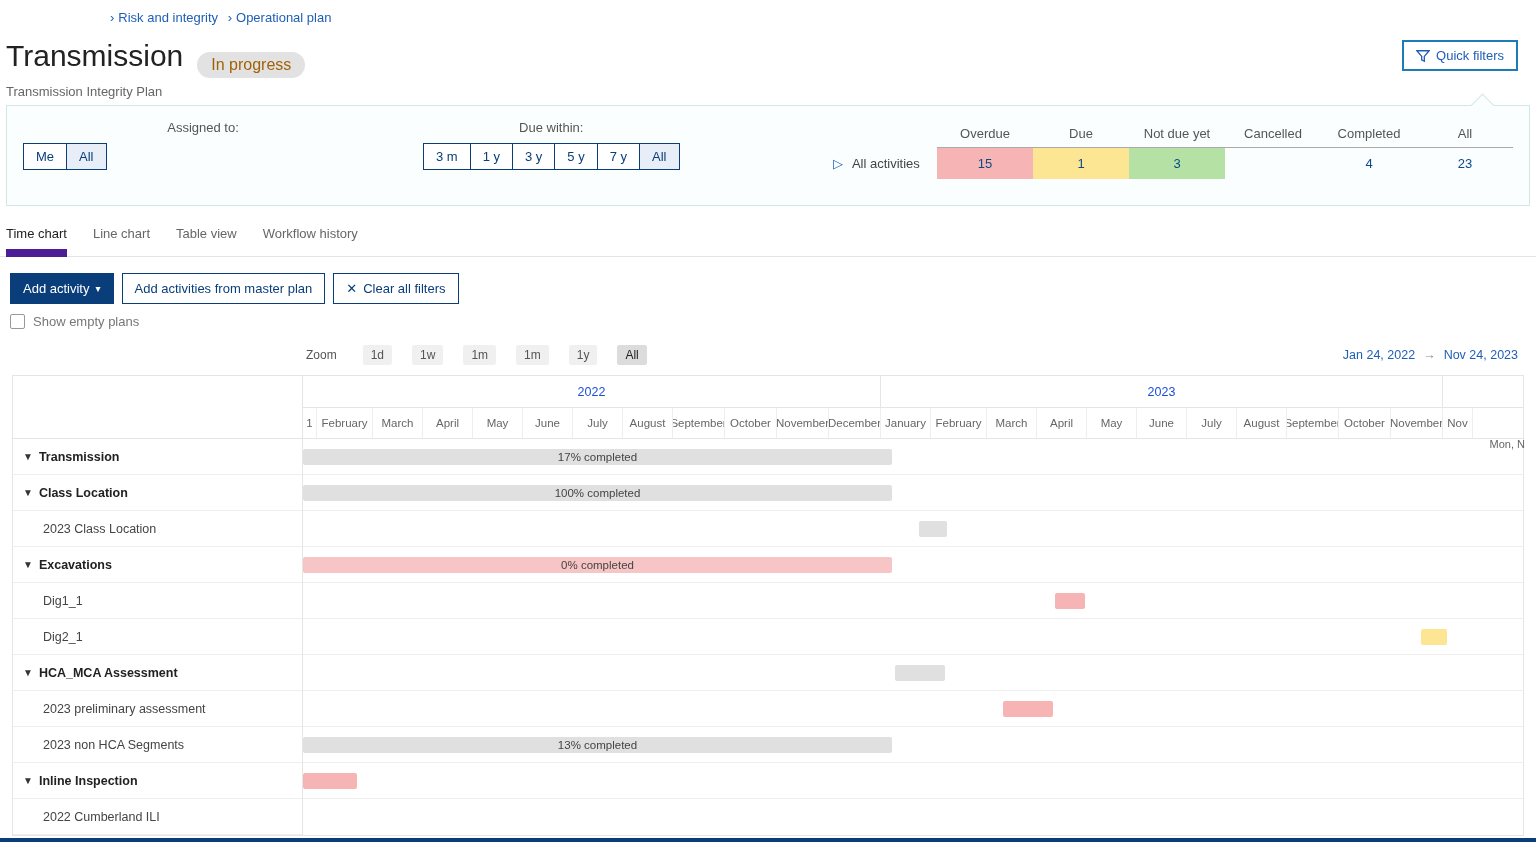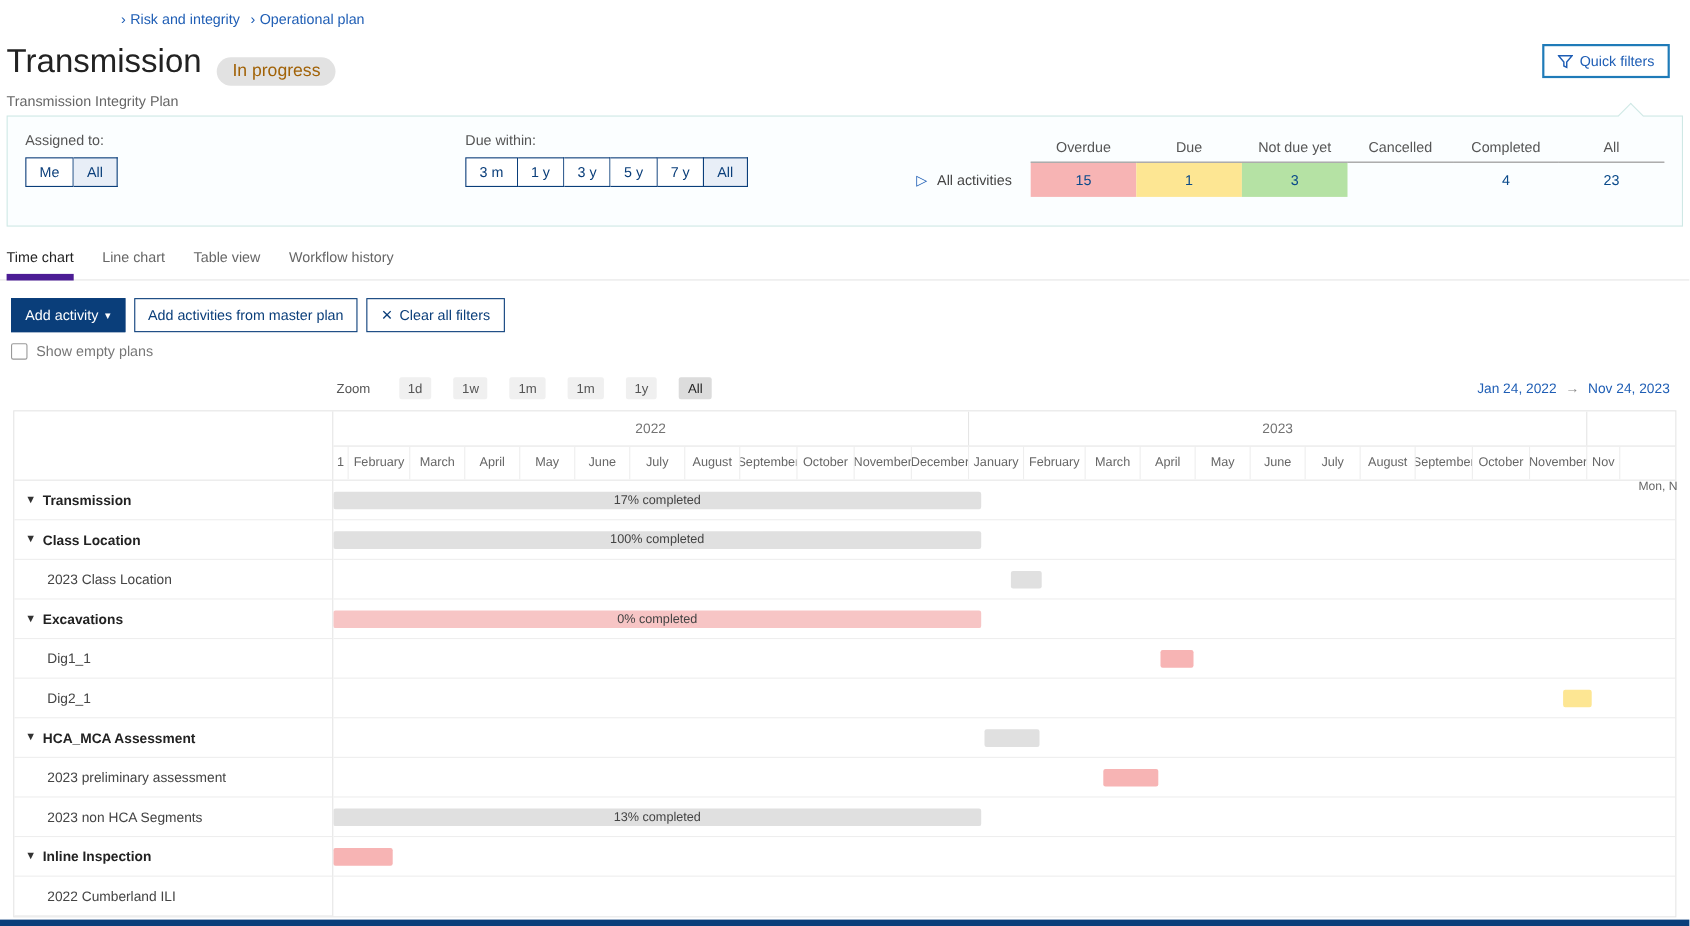--- a/index.html
+++ b/index.html
@@ -12,42 +12,42 @@
   .title-group { display:flex; align-items:center; gap:14px; }
   h1 { margin:0; font-weight:400; font-size:30px; color:#222; }
   .badge { background:#e2e2e2; color:#a16207; border-radius:14px; padding:4px 14px; font-size:16px;margin-top:19px; }
   .quick-filters-btn { border:2px solid #1f7bb8; color:#1f5eb5; background:#fff; padding:6px 12px; display:flex; align-items:center; gap:6px; cursor:pointer; font-size:13px; }
   .subtitle { padding:0 0 4px 6px; color:#666; font-size:13px; }
 
   .filter-panel { margin:2px 6px 10px 6px; border:1px solid #cfe8e5; background:#fbfeff; padding:14px 16px 26px 16px; position:relative; }
   .filter-panel::after { content:""; position:absolute; top:-9px; right:38px; width:16px; height:16px; background:#fbfeff; border-left:1px solid #cfe8e5; border-top:1px solid #cfe8e5; transform:rotate(45deg); }
   .filter-top { display:flex; gap:40px; align-items:flex-start; }
   .fgroup { display:flex; flex-direction:column; gap:8px; }
-  .fgroup-label { color:#555; font-size:13px; }
+  .fgroup-label { color:#555; font-size:13px;text-align:center; }
   .seg { display:flex; }
   .seg button { border:1px solid #0a3e7a; color:#0a3e7a; background:#fff; font-size:13px; padding:5px 12px; margin:0; cursor:pointer; }
   .seg button + button { border-left:none; }
   .seg button.active { background:#e8eef7; }
   .fgroup.assigned { width:360px; }
   .fgroup.due { }
   
   .summary-block { margin-left:auto; }
   .summary-table { border-collapse:collapse; }
   .summary-table th { font-weight:400; color:#555; font-size:13px; padding:6px 10px; border-bottom:1px solid #aaa; text-align:center; }
   .summary-table td { text-align:center; font-size:13px; padding:8px 10px; color:#0a4a8a; cursor:pointer; }
   .summary-table td.label { text-align:left; color:#444; padding-left:6px; }
   .summary-table td.label .playicon { color:#1f5eb5; margin-right:6px; }
   .summary-table td.overdue { background:#f7b4b4; }
   .summary-table td.due { background:#fde693; }
   .summary-table td.notdue { background:#b5e2a4; }
   .summary-table th:first-child { width:110px; border-bottom:none; }
 
   .tabs { display:flex; gap:26px; padding:4px 6px 0 6px; border-bottom:1px solid #e5e5e5; }
   .tab { color:#666; font-size:13px; padding:6px 0 8px 0; cursor:pointer; }
-  .tab.active { color:#222; border-bottom:6px solid #4c1d95; margin-bottom:-1px; }
+  .tab.active { color:#222; border-bottom:8px solid #4c1d95; margin-bottom:-1px; }
 
   .toolbar { display:flex; gap:8px; padding:16px 0 10px 10px; align-items:center; }
   .btn { font-size:13px; padding:7px 12px; cursor:pointer; display:inline-flex; align-items:center; gap:6px; }
   .btn-primary { background:#0a3e7a; color:#fff; border:1px solid #0a3e7a; }
   .btn-outline { background:#fff; color:#0a3e7a; border:1px solid #0a3e7a; }
   .btn .caret { font-size:10px; }
   .checkbox-row { display:flex; align-items:center; gap:8px; padding:0 0 10px 10px; color:#777; font-size:13px;}
   .checkbox-row .box { width:15px; height:15px; border:1.5px solid #999; background:#fff; border-radius:2px; }
 
   .chart-area { padding:0 6px; }
@@ -56,21 +56,21 @@
   .zoom-label { margin-right:6px; color:#555; }
   .zoom-btn { background:#f0f0f0; border:none; color:#555; padding:3px 8px; font-size:12px; cursor:pointer; border-radius:2px; }
   .zoom-btn.active { background:#dcdcdc; color:#222; }
   .date-range { margin-left:auto; color:#1f5eb5; font-size:12.5px; display:flex; gap:8px; align-items:center;}
   
   .gantt-wrapper { position:relative; border:1px solid #e5e5e5; margin:4px 6px 0 6px; }
   .gantt-header { display:flex; border-bottom:1px solid #e5e5e5; }
   .gh-left { width:290px; flex:0 0 290px; border-right:1px solid #e5e5e5; }
   .gh-right { flex:1; position:relative; overflow:hidden; }
   .year-row { display:flex; border-bottom:1px solid #e5e5e5; height:32px; }
-  .year-cell { font-size:12.5px; color:#737373; display:flex; align-items:center; justify-content:center; border-right:1px solid #e5e5e5; }
+  .year-cell { font-size:12.5px; color:#1d4ed8; display:flex; align-items:center; justify-content:center; border-right:1px solid #e5e5e5; }
   .month-row { display:flex; height:30px; }
   .month-cell { font-size:11.5px; color:#666; display:flex; align-items:center; justify-content:center; border-right:1px solid #eee; flex:0 0 auto; overflow:hidden; white-space:nowrap;}
   
   .gantt-body { display:flex; }
   .gb-left { width:290px; flex:0 0 290px; border-right:1px solid #e5e5e5; }
   .gb-right { flex:1; position:relative; overflow:hidden; }
   .row { height:36px; border-bottom:1px solid #eee; display:flex; align-items:center; padding-left:10px; font-size:12.5px; color:#333; }
   .row.group { font-weight:600; color:#222; }
   .row .tri { font-size:10px; margin-right:6px; color:#333; }
   .row.child { padding-left:30px; color:#444; }

